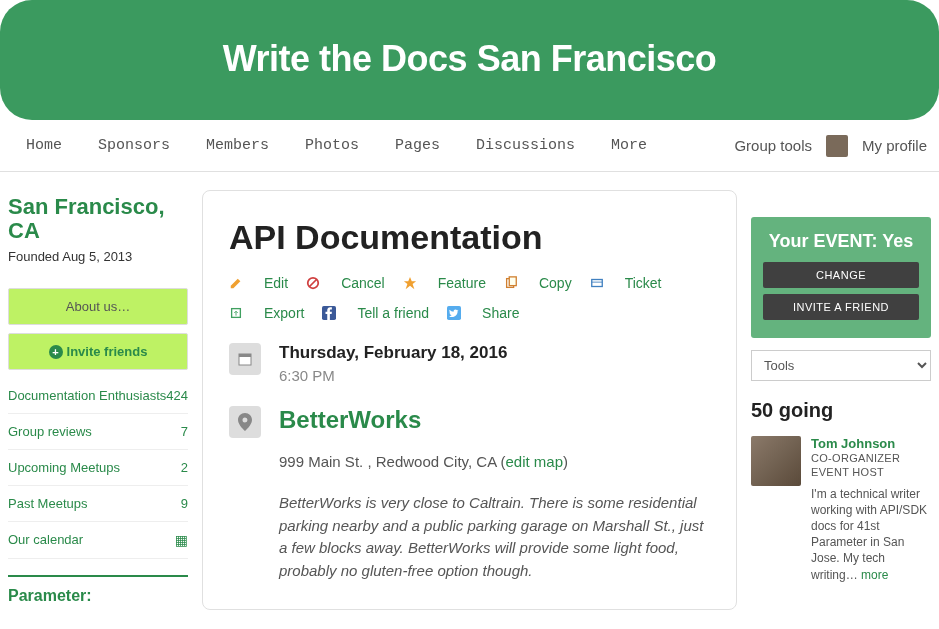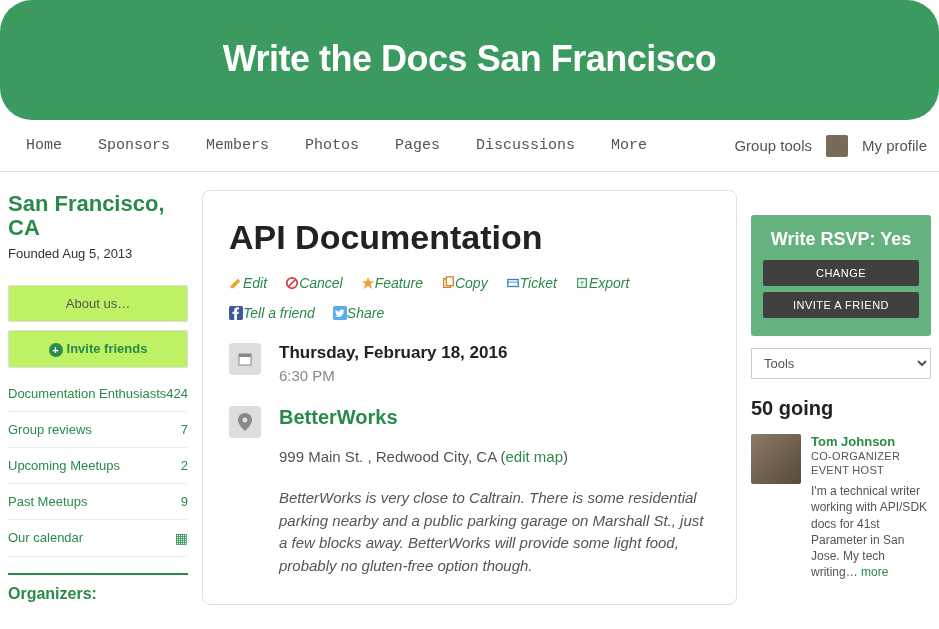--- a/index.html
+++ b/index.html
@@ -21,27 +21,27 @@
   .plus-circ { display: inline-block; width: 14px; height: 14px; background: #2a8a4a; border-radius: 50%; color: #fff; font-size: 11px; line-height: 14px; text-align: center; margin-right: 4px; vertical-align: middle; }
   .stat-list { list-style: none; }
   .stat-list li { display: flex; justify-content: space-between; align-items: flex-start; padding: 10px 0; border-bottom: 1px solid #eee; font-size: 13px; }
   .stat-list li a { color: #2a8a4a; text-decoration: none; }
   .stat-list li .count { color: #2a8a4a; }
   .cal-icon { color: #2a8a4a; font-size: 14px; }
   .organizers-h { color: #2a8a4a; font-weight: 700; font-size: 16px; margin-top: 16px; border-top: 2px solid #2a8a4a; padding-top: 10px; }
   .main { flex: 1; border: 1px solid #e0e0e0; border-radius: 8px; padding: 27px 26px; min-width: 0; }
   .main h1 { font-size: 34px; font-weight: 700; color: #222; margin-bottom: 18px; }
   .action-row { display: flex; flex-wrap: wrap; gap: 14px 18px; margin-bottom: 22px; }
-  .action-row a { color: #2a8a4a; text-decoration: none; font-size: 14px; display: inline-flex; align-items: center; gap: 0; font-style: italic; }
+  .action-row a { color: #2a8a4a; text-decoration: none; font-size: 14px; display: inline-flex; align-items: center; gap: 21px; }
   .ico { width: 14px; height: 14px; display: inline-block; }
   .event-row { display: flex; gap: 18px; margin-bottom: 22px; }
   .event-icon { width: 32px; height: 32px; background: #ddd; border-radius: 4px; display: flex; align-items: center; justify-content: center; flex-shrink: 0; color: #666; }
   .event-body .line1 { font-size: 17px; font-weight: 700; color: #222; margin-bottom: 4px; }
   .event-body .line2 { color: #888; font-size: 15px; }
-  .event-body .venue { color: #2a8a4a; font-size: 20px; font-weight: 700; margin-bottom: 19px; }
+  .event-body .venue { color: #2a8a4a; font-size: 24px; font-weight: 700; margin-bottom: 19px; }
   .event-body .addr { color: #555; font-size: 15px; }
   .event-body .addr a { color: #2a8a4a; text-decoration: none; }
   .desc { font-style: italic; color: #555; font-size: 15px; line-height: 1.5; margin-left: 50px; }
   .rightcol { width: 180px; flex-shrink: 0; }
   .rsvp-box { background: #64b37e; padding: 14px 12px 12px; border-radius: 3px; margin-bottom: 12px; }
   .rsvp-box .rsvp-title { color: #fff; font-size: 18px; font-weight: 700; text-align: center; margin-bottom: 10px; }
   .rsvp-btn { display: block; width: 100%; background: #404040; color: #fff; border: none; padding: 7px 0; font-size: 11px; letter-spacing: 0.5px; margin-bottom: 6px; cursor: pointer; border-radius: 2px; }
   .tools-sel { width: 100%; border: 1px solid #ccc; padding: 6px 8px; font-size: 13px; color: #555; background: #fff; margin-bottom: 18px; }
   .going-h { font-size: 20px; font-weight: 700; color: #222; margin-bottom: 14px; }
   .attendee { display: flex; gap: 10px; font-size: 12px; }
@@ -98,21 +98,21 @@
       </li>
       <li>
         <a href="#">Past Meetups</a>
         <span class="count">9</span>
       </li>
       <li>
         <a href="#">Our calendar</a>
         <span class="cal-icon">▦</span>
       </li>
     </ul>
-    <div class="organizers-h">Organizers:</div>
+    <div class="organizers-h">Parameter:</div>
   </aside>
 
   <main class="main">
     <h1>API Documentation</h1>
     <div class="action-row">
       <a href="#">
           <svg class="ico" viewBox="0 0 16 16">
             <path fill="#f0a030" d="M2 11l8-8 3 3-8 8H2v-3z"></path>
           </svg>
           <span>Edit</span>
@@ -193,21 +193,21 @@
           (<a href="#">edit map</a>)
         </div>
       </div>
     </div>
 
     <p class="desc">BetterWorks is very close to Caltrain. There is some residential parking nearby and a public parking garage on Marshall St., just a few blocks away. BetterWorks will provide some light food, probably no gluten-free option though.</p>
   </main>
 
   <aside class="rightcol">
     <div class="rsvp-box">
-      <div class="rsvp-title">Write RSVP: Yes</div>
+      <div class="rsvp-title">Your EVENT: Yes</div>
       <button class="rsvp-btn">CHANGE</button>
       <button class="rsvp-btn">INVITE A FRIEND</button>
     </div>
     <select class="tools-sel">
       <option>Tools</option>
     </select>
     <h3 class="going-h">50 going</h3>
     <div class="attendee">
       <div class="attendee-avatar"></div>
       <div class="attendee-info">

